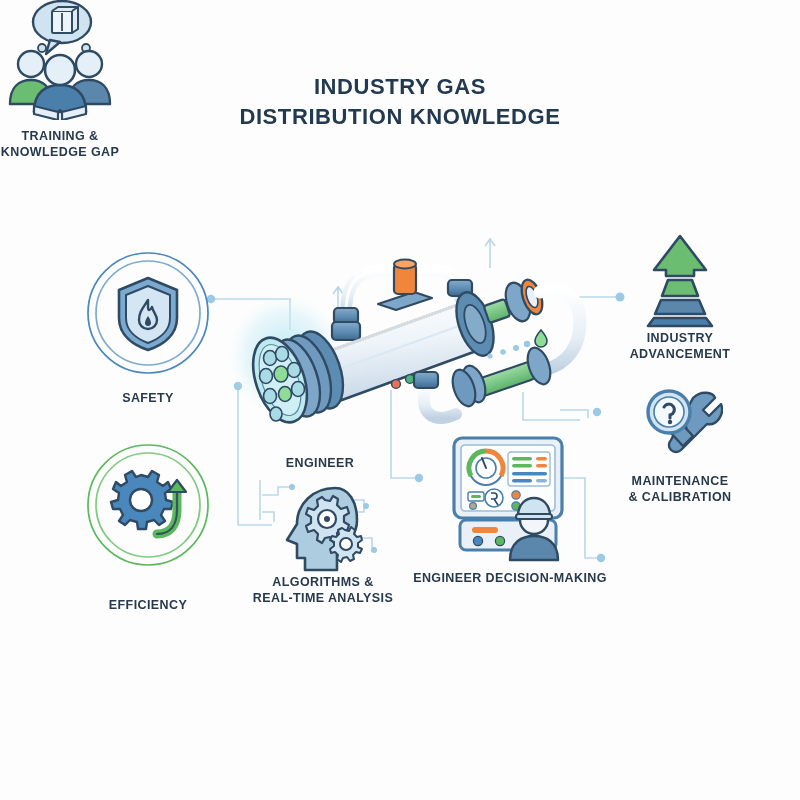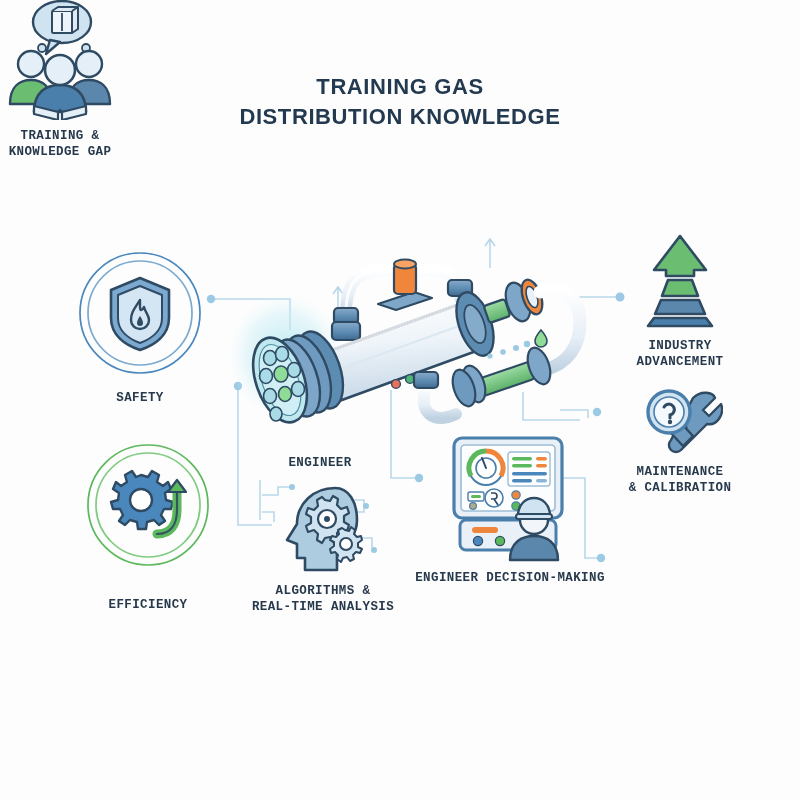--- a/index.html
+++ b/index.html
@@ -28,21 +28,20 @@
     font-size: 22px;
     letter-spacing: 0.6px;
     line-height: 30px;
   }
   .title-line { display: block; }
 
   
   .node {
     position: absolute;
     text-align: center;
-    font-family: Liberation Mono, monospace;
   }
   .node-label {
     color: #27394c;
     font-weight: bold;
     font-size: 12.5px;
     letter-spacing: 0.4px;
     line-height: 16px;
     white-space: pre-line;
   }
   .node-icon { display: block; margin: 0 auto; }
@@ -69,21 +68,21 @@
     width: 360px;
     height: 230px;
   }
 </style>
 </head>
 <body>
 
 <div id="canvas">
 
   <div class="title-block">
-    <span class="title-line">TRAINING GAS</span>
+    <span class="title-line">INDUSTRY GAS</span>
     <span class="title-line">DISTRIBUTION KNOWLEDGE</span>
   </div>
 
   <svg id="wires" viewBox="0 0 800 800">
 
     <path class="wire" d="M212,299 L290,299 L290,330"></path>
     <circle class="wire-dot" cx="211" cy="299" r="4.2"></circle>
 
     <path class="wire" d="M238,386 L238,525 L272,525"></path>
     <circle class="wire-dot" cx="238" cy="386" r="4.2"></circle>
@@ -230,21 +229,21 @@
       <path d="M313,112 C313,112 307,119 307,123 a6,6 0 0 0 12,0 C319,119 313,112 313,112 Z" fill="#8fdc97" stroke="#2f4a63" stroke-width="1.6"></path>
     </g>
     <g fill="#9cc9e3">
       <circle cx="262" cy="138" r="2.6"></circle>
       <circle cx="275" cy="134" r="2.8"></circle>
       <circle cx="288" cy="130" r="3"></circle>
       <circle cx="299" cy="126" r="3.2"></circle>
     </g>
   </svg>
 
-  <div class="node" style="left:70px; top:250px; width:140px;">
+  <div class="node" style="left:78px; top:250px; width:140px;">
     <svg class="node-icon" width="126" height="126" viewBox="0 0 126 126">
       <circle cx="63" cy="63" r="60" fill="none" stroke="#4a87bd" stroke-width="1.7"></circle>
       <circle cx="63" cy="63" r="52" fill="none" stroke="#7ba9d0" stroke-width="1.7"></circle>
       <path d="M63,28 L92,40 L92,68 C92,85 78,95 63,100 C48,95 34,85 34,68 L34,40 Z" fill="#7ba9d0" stroke="#2f4a63" stroke-width="2.6" stroke-linejoin="round"></path>
       <path d="M63,36 L85,45 L85,68 C85,81 74,89 63,93 C52,89 41,81 41,68 L41,45 Z" fill="#d4e6f4" stroke="#2f4a63" stroke-width="2" stroke-linejoin="round"></path>
       <path d="M63,50 C58,58 54,62 54,70 a9,9 0 0 0 18,0 c0,-5 -4,-8 -5,-13 c-2,4 -4,4 -4,0 Z" fill="none" stroke="#2f4a63" stroke-width="2.4" stroke-linejoin="round"></path>
       <path d="M63,66 c-2,3 -3,5 -3,7 a3,3 0 0 0 6,0 c0,-2 -1,-4 -3,-7 Z" fill="#2f4a63"></path>
     </svg>
     <div class="node-label" style="margin-top:14px;">SAFETY</div>
   </div>
@@ -274,21 +273,21 @@
       <g>
         <path d="M50,22 L55,23 L58,18 L63,21 L62,27 L66,31 L72,29 L74,35 L69,38 L69,44 L74,47 L72,53 L66,51 L62,55 L63,61 L58,64 L55,59 L50,60 L47,65 L42,62 L43,56 L39,52 L33,54 L31,48 L36,45 L36,39 L31,36 L33,30 L39,32 L43,28 L42,22 L47,19 Z" fill="#cfe3f0" stroke="#2f4a63" stroke-width="2.2" stroke-linejoin="round"></path>
         <circle cx="52" cy="41" r="9" fill="#ffffff" stroke="#2f4a63" stroke-width="2.2"></circle>
         <circle cx="52" cy="41" r="3" fill="#2f4a63"></circle>
       </g>
       <g>
         <path d="M70,52 L74,53 L76,49 L80,52 L79,56 L82,59 L86,58 L87,62 L83,65 L83,69 L87,71 L85,75 L81,74 L78,77 L79,81 L75,83 L72,79 L68,80 L66,84 L62,81 L63,77 L60,74 L56,75 L55,71 L59,68 L59,64 L55,62 L57,58 L61,59 L64,56 L63,52 L67,50 Z" fill="#cfe3f0" stroke="#2f4a63" stroke-width="2" stroke-linejoin="round"></path>
         <circle cx="71" cy="66" r="6" fill="#ffffff" stroke="#2f4a63" stroke-width="2"></circle>
       </g>
     </svg>
-    <div class="node-label" style="margin-top:9px;">ALGORITHMS &amp;
+    <div class="node-label" style="margin-top:0;">ALGORITHMS &amp;
 REAL-TIME ANALYSIS</div>
   </div>
 
   <div class="node" style="left:410px; top:432px; width:200px;">
     <svg class="node-icon" width="128" height="132" viewBox="0 0 128 132">
 
       <rect x="8" y="6" width="108" height="80" rx="8" fill="#e9f0f7" stroke="#4a7fab" stroke-width="3.2"></rect>
       <rect x="15" y="13" width="94" height="66" rx="4" fill="#fbfdff" stroke="#9dbdd6" stroke-width="1.6"></rect>
 
       <circle cx="40" cy="36" r="17" fill="#ffffff" stroke="#4a7fab" stroke-width="2"></circle>
@@ -327,35 +326,35 @@
     <div class="node-label" style="margin-top:6px;">ENGINEER DECISION-MAKING</div>
   </div>
 
   <div class="node" style="left:590px; top:232px; width:180px;">
     <svg class="node-icon" width="96" height="96" viewBox="0 0 96 96">
       <path d="M48,4 L74,38 L62,38 L62,44 L34,44 L34,38 L22,38 Z" fill="#6bbd72" stroke="#2f4a63" stroke-width="2.6" stroke-linejoin="round"></path>
       <path d="M36,48 L60,48 L66,64 L30,64 Z" fill="#6bbd72" stroke="#2f4a63" stroke-width="2.6" stroke-linejoin="round"></path>
       <path d="M29,68 L67,68 L73,82 L23,82 Z" fill="#5b87ad" stroke="#2f4a63" stroke-width="2.6" stroke-linejoin="round"></path>
       <path d="M22,86 L74,86 L80,94 L16,94 Z" fill="#4a7fab" stroke="#2f4a63" stroke-width="2.6" stroke-linejoin="round"></path>
     </svg>
-    <div class="node-label" style="margin-top:10px;text-align:center;">INDUSTRY
+    <div class="node-label" style="margin-top:2px;text-align:center;">INDUSTRY
 ADVANCEMENT</div>
   </div>
 
   <div class="node" style="left:590px; top:384px; width:180px;">
     <svg class="node-icon" width="86" height="80" viewBox="0 0 86 80">
       <path d="M56,14 C64,6 76,8 78,14 L66,26 L72,32 L84,20 C88,30 80,42 70,40 L44,66 a7,7 0 0 1 -10,-10 Z" fill="#6e9abf" stroke="#2f4a63" stroke-width="2.4" stroke-linejoin="round"></path>
       <path d="M24,18 L50,44" stroke="#2f4a63" stroke-width="2.4"></path>
       <path d="M20,22 L30,12 L56,40 L46,50 Z" fill="#6e9abf" stroke="#2f4a63" stroke-width="2.4" stroke-linejoin="round" transform="translate(0,12) rotate(0)"></path>
       <circle cx="32" cy="28" r="21" fill="#cfe3f0" stroke="#4a7fab" stroke-width="3.4"></circle>
       <circle cx="32" cy="28" r="15" fill="#f3f9fc" stroke="#4a7fab" stroke-width="1.6"></circle>
       <path d="M27,23 a5.5,5.5 0 1 1 6,8 v3" fill="none" stroke="#2f4a63" stroke-width="3" stroke-linecap="round"></path>
       <circle cx="33" cy="38" r="2.2" fill="#2f4a63"></circle>
     </svg>
-    <div class="node-label" style="margin-top:0;">MAINTENANCE
+    <div class="node-label" style="margin-top:9px;">MAINTENANCE
 &amp; CALIBRATION</div>
   </div>
 
   <div class="node" style="left" :="">
     <svg class="node-icon" width="120" height="120" viewBox="0 0 120 120">
 
       <ellipse cx="62" cy="22" rx="29" ry="21" fill="#cfe3f0" stroke="#2f4a63" stroke-width="2.4"></ellipse>
       <path d="M50,40 L46,54 L60,42 Z" fill="#cfe3f0" stroke="#2f4a63" stroke-width="2.4" stroke-linejoin="round"></path>
       <g>
         <rect x="52" y="11" width="20" height="22" rx="1.5" fill="#eef5fa" stroke="#2f4a63" stroke-width="2"></rect>

